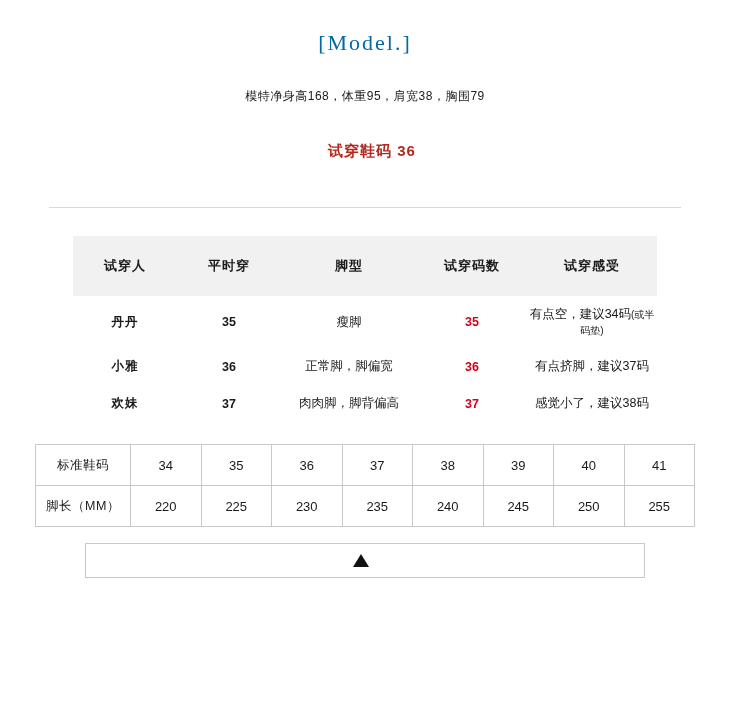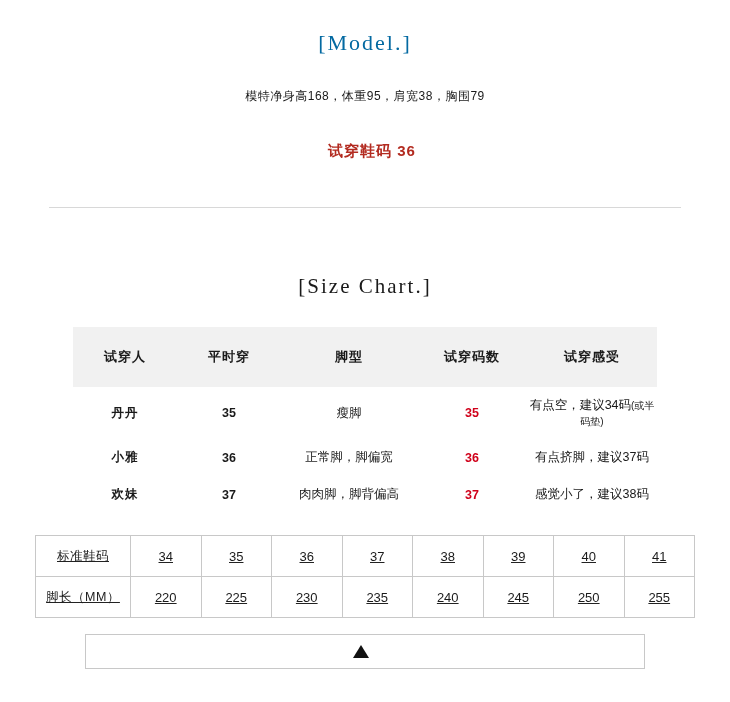--- a/index.html
+++ b/index.html
@@ -98,21 +98,20 @@
   .c2 { width: 104px; }
   .c3 { width: 136px; }
   .c4 { width: 110px; }
   .c5 { width: 130px; }
   .small-note { font-size: 10px; }
 
   
   .std-wrap {
     width: 660px;
     margin: 22px auto 0 auto;
-    text-decoration: underline;
   }
   .std-table {
     width: 100%;
     border-collapse: collapse;
     font-size: 13px;
   }
   .std-table td {
     border: 1px solid #c8c8c8;
     text-align: center;
     height: 38px;
@@ -152,21 +151,20 @@
 <div class="page">
 
   <div class="model-title">[Model.]</div>
 
   <div class="model-line">模特净身高168，体重95，肩宽38，胸围79</div>
 
   <div class="model-shoe">试穿鞋码  36</div>
 
   <div class="divider"></div>
 
-  <div class="size-title">[Size Chart.]</div>
 
   <table class="trial-table">
     <thead>
       <tr>
         <th class="c1">试穿人</th>
         <th class="c2">平时穿</th>
         <th class="c3">脚型</th>
         <th class="c4">试穿码数</th>
         <th class="c5">试穿感受</th>
       </tr>

